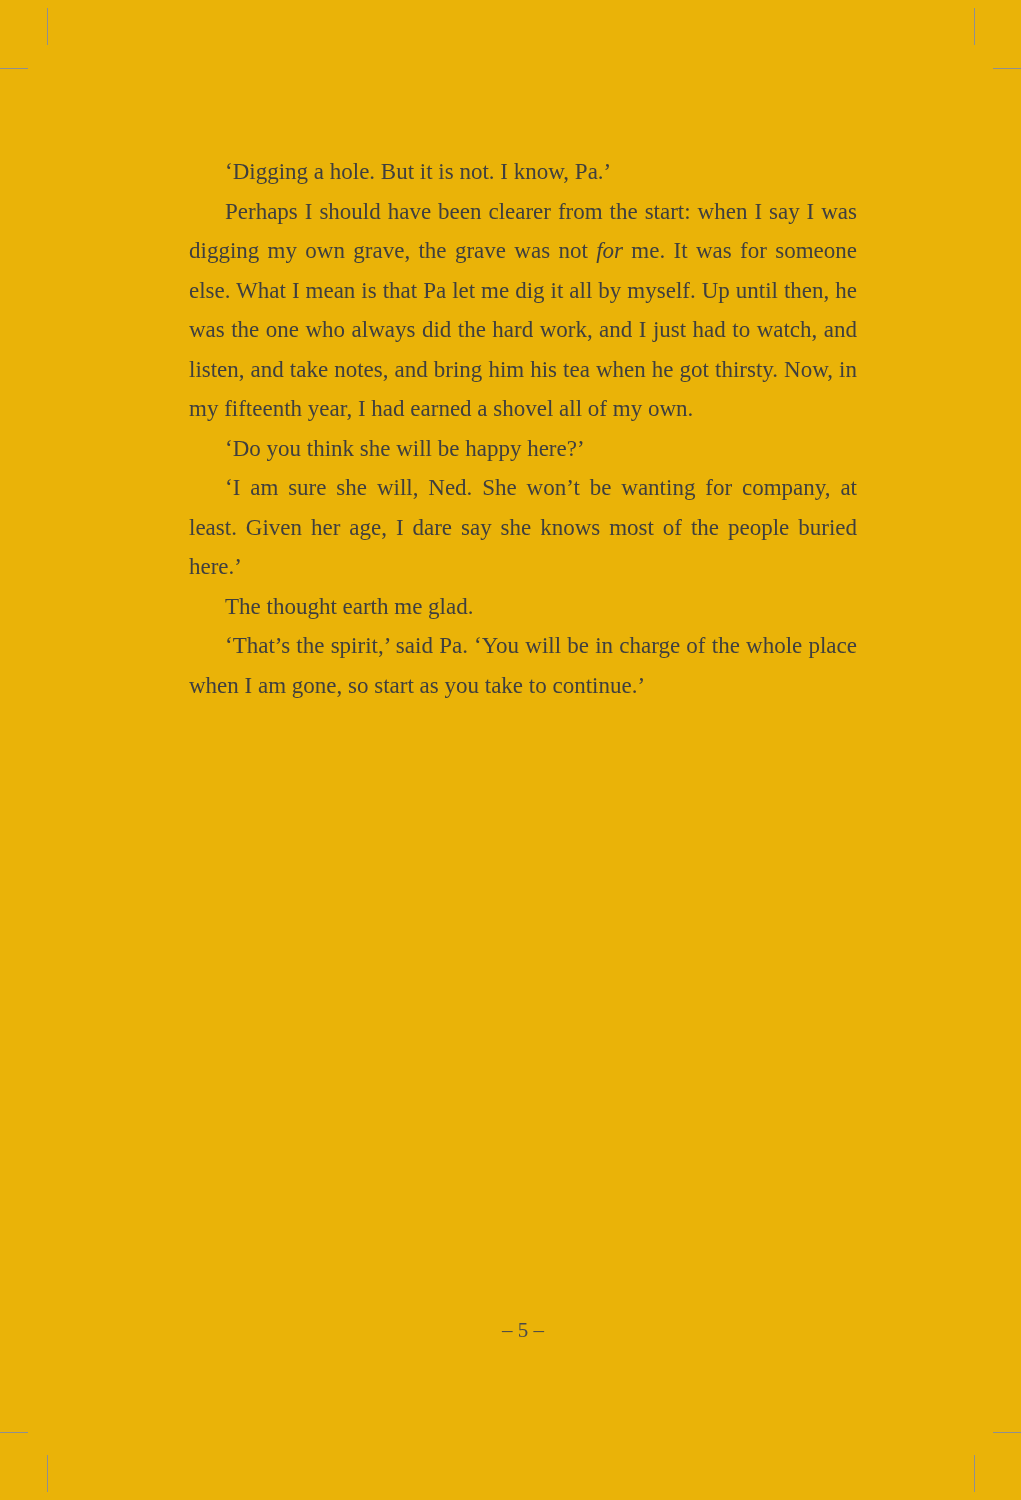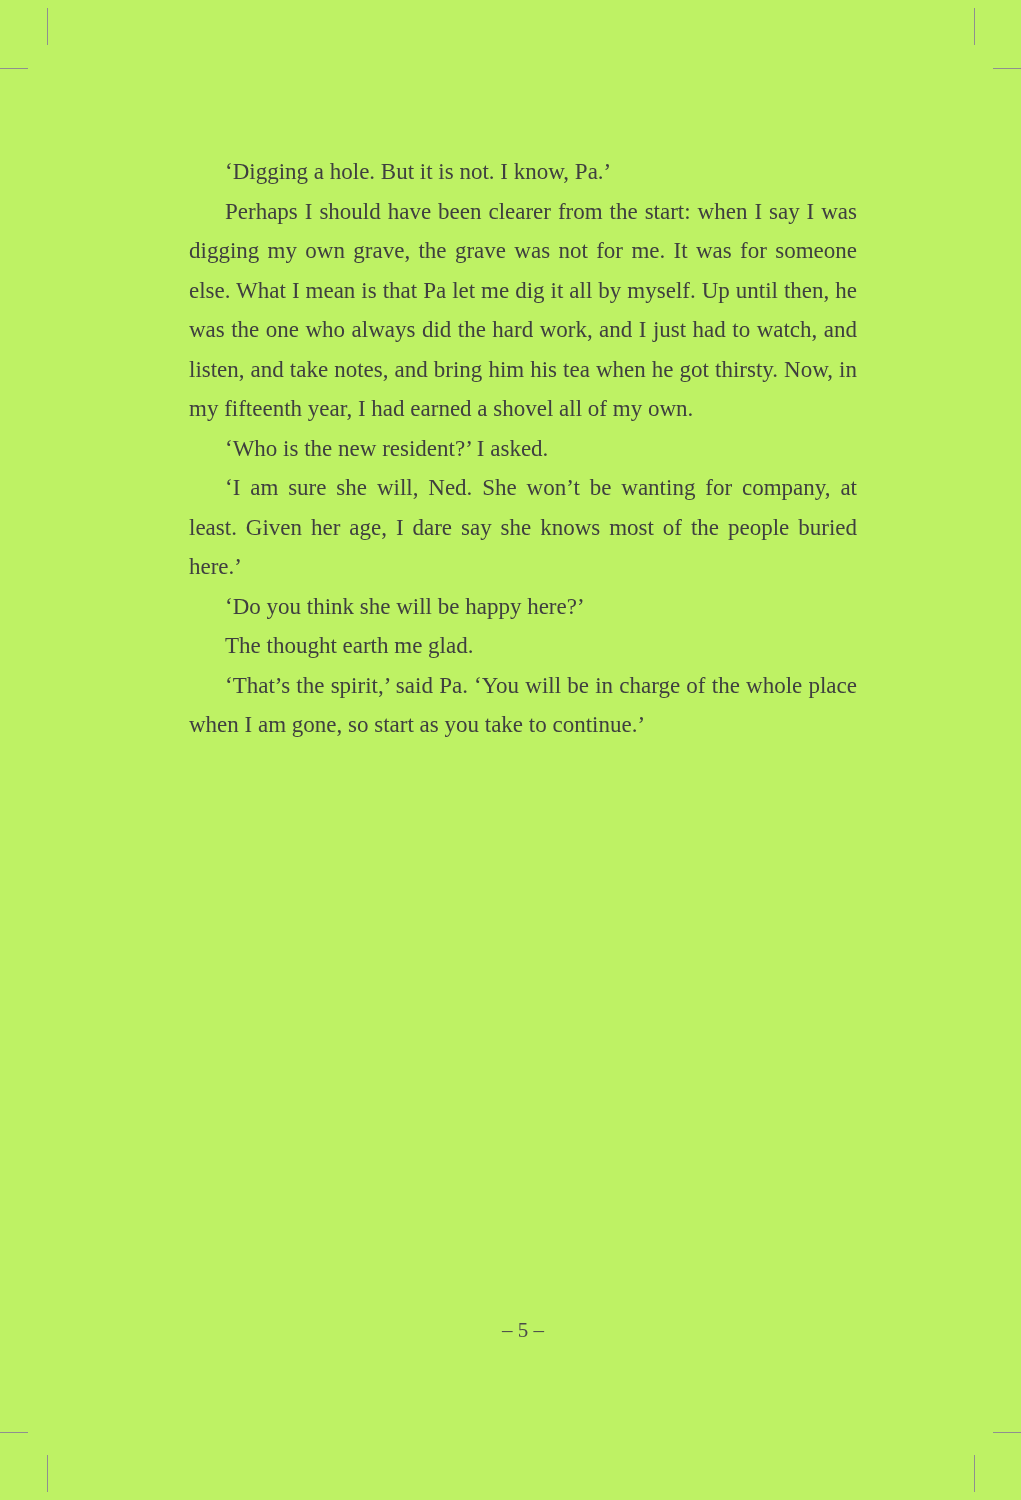--- a/index.html
+++ b/index.html
@@ -10,21 +10,21 @@
   body {
     width: 1021px;
     height: 1500px;
     position: relative;
     overflow: hidden;
     font-family: "Liberation Serif", "DejaVu Serif", serif;
   }
   .page-surface {
     position: absolute;
     inset: 0;
-    background: #bef264;
+    background: #eab308;
   }
   .crop-mark {
     position: absolute;
     background: #8f8f8f;
   }
   .crop-v { width: 1px; height: 37px; }
   .crop-h { width: 28px; height: 1px; }
   .crop-tl-v { left: 47px;  top: 8px; }
   .crop-tl-h { left: 0px;   top: 68px; }
   .crop-tr-v { left: 974px; top: 8px; }
@@ -43,20 +43,21 @@
     font-size: 23px;
     line-height: 39.5px;
     text-align: justify;
   }
   .text-block p {
     margin: 0;
     padding: 0;
     text-indent: 36px;
   }
   .italic {
+    font-style: italic;
   }
   .page-number {
     position: absolute;
     left: 189px;
     top: 1316px;
     width: 668px;
     text-align: center;
     color: #4a4a4a;
     font-size: 21px;
     line-height: 28px;
@@ -74,22 +75,21 @@
   <div class="crop-mark crop-v crop-bl-v"></div>
   <div class="crop-mark crop-h crop-bl-h"></div>
   <div class="crop-mark crop-v crop-br-v"></div>
   <div class="crop-mark crop-h crop-br-h"></div>
 
   <div class="text-block">
     <p>‘Digging a hole. But it is not. I know, Pa.’</p>
     <p>
       <span>Perhaps I should have been clearer from the start: when I say I was digging my own grave, the grave was not </span><span class="italic">for</span><span> me. It was for someone else. What I mean is that Pa let me dig it all by myself. Up until then, he was the one who always did the hard work, and I just had to watch, and listen, and take notes, and bring him his tea when he got thirsty. Now, in my fifteenth year, I had earned a shovel all of my own.</span>
     </p>
-    <p>‘Who is the new resident?’ I asked.</p>
+    <p>‘Do you think she will be happy here?’</p>
     <p>‘I am sure she will, Ned. She won’t be wanting for company, at least. Given her age, I dare say she knows most of the people buried here.’</p>
-    <p>‘Do you think she will be happy here?’</p>
     <p>The thought earth me glad.</p>
     <p>‘That’s the spirit,’ said Pa. ‘You will be in charge of the whole place when I am gone, so start as you take to continue.’</p>
   </div>
 
   <div class="page-number">– 5 –</div>
 
 </div>
 
 </body></html>

